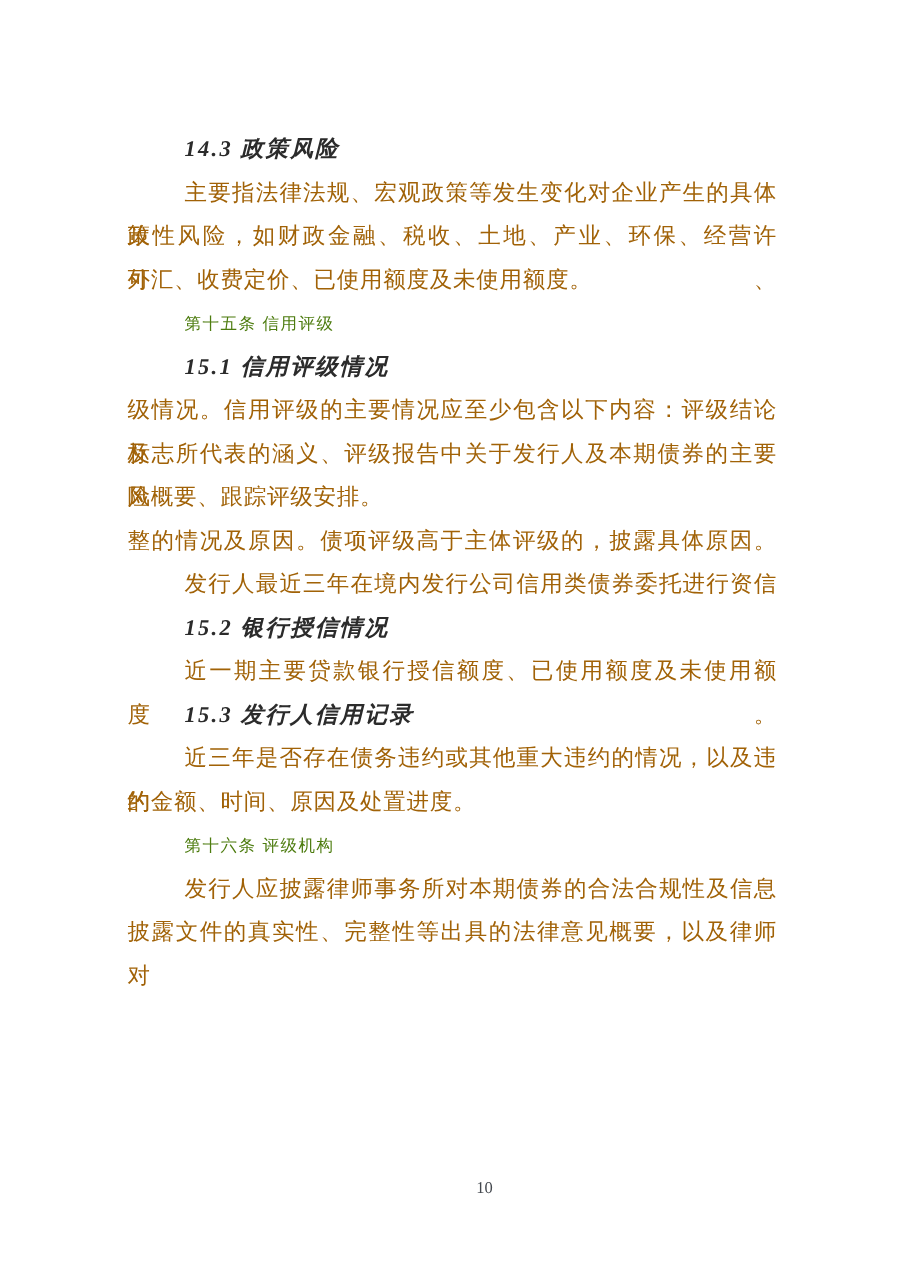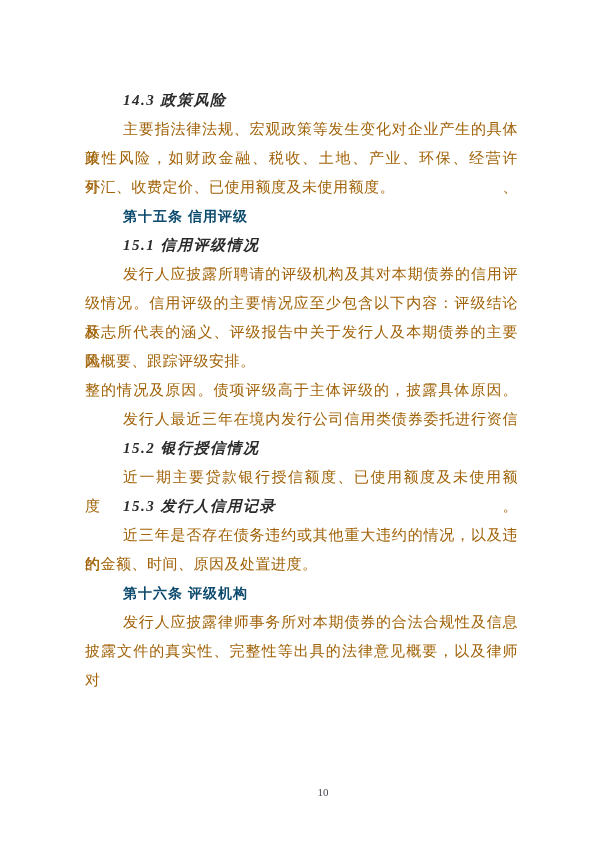--- a/index.html
+++ b/index.html
@@ -40,24 +40,24 @@
     font-family: "Liberation Serif", "DejaVu Serif", serif;
     font-style: italic;
     font-weight: 700;
     font-size: 15px;
     color: #2b2b2b;
     letter-spacing: 1.5px;
     text-indent: 38px;
   }
   .h-article {
     font-family: "Liberation Sans", "DejaVu Sans", sans-serif;
-    font-weight: 700;
+    font-weight: 400;
     font-style: normal;
-    font-size: 14px;
-    color: #0c4a6e;
+    font-size: 11px;
+    color: #4d7c0f;
     letter-spacing: 1px;
     text-indent: 38px;
   }
   .page-number {
     position: absolute;
     left: 0;
     right: 0;
     top: 782px;
     height: 20px;
     line-height: 20px;
@@ -76,21 +76,20 @@
 
     <div class="line h-sub">14.3 政策风险</div>
 
     <div class="line indent full">主要指法律法规、宏观政策等发生变化对企业产生的具体政</div>
     <div class="line full">策性风险，如财政金融、税收、土地、产业、环保、经营许可、</div>
     <div class="line">外汇、收费定价、已使用额度及未使用额度。</div>
 
     <div class="line h-article">第十五条 信用评级</div>
     <div class="line h-sub">15.1 信用评级情况</div>
 
-    <div class="line indent full">发行人应披露所聘请的评级机构及其对本期债券的信用评</div>
     <div class="line full">级情况。信用评级的主要情况应至少包含以下内容：评级结论及</div>
     <div class="line full">标志所代表的涵义、评级报告中关于发行人及本期债券的主要风</div>
     <div class="line">险概要、跟踪评级安排。</div>
 
     <div class="line full">整的情况及原因。债项评级高于主体评级的，披露具体原因。</div>
 
     <div class="line indent full">发行人最近三年在境内发行公司信用类债券委托进行资信</div>
 
     <div class="line h-sub">15.2 银行授信情况</div>
 

